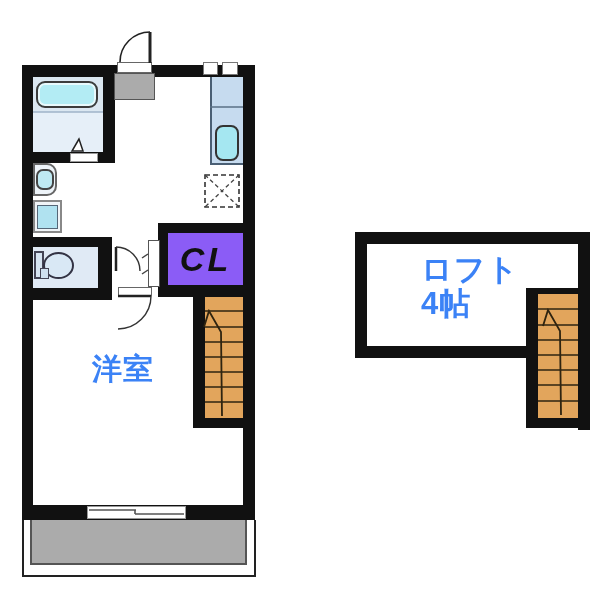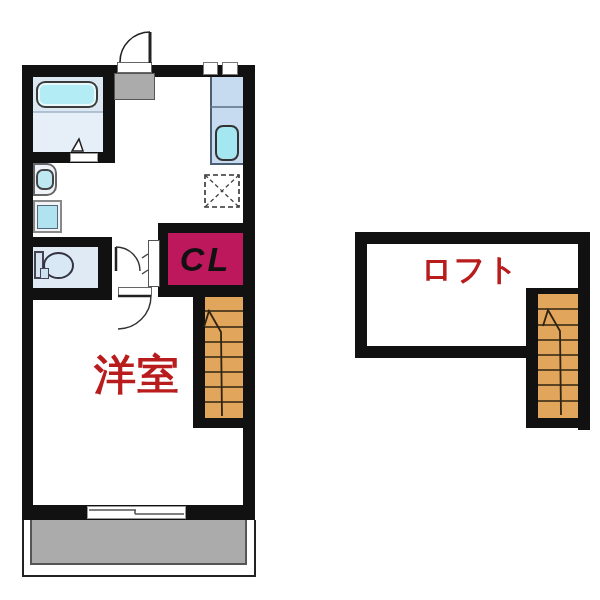--- a/index.html
+++ b/index.html
@@ -3,25 +3,25 @@
 <meta charset="utf-8">
 <style>
   html,body{margin:0;padding:0;background:#ffffff;}
   #plan{
     position:relative;width:600px;height:600px;background:#ffffff;overflow:hidden;
     font-family:"Liberation Sans","DejaVu Sans",sans-serif;
   }
   .abs{position:absolute;box-sizing:border-box;}
   .wall{background:#111111;}
   .opening{background:#ffffff;border:1px solid #777;}
-  .cl-box{background:#be185d;display:flex;align-items:center;justify-content:center;}
+  .cl-box{background:#8b5cf6;display:flex;align-items:center;justify-content:center;}
   .cl-box span{font-size:34px;font-weight:800;font-style:italic;color:#111;letter-spacing:3px;}
   .stair-fill{background:#e2a55c;}
-  .label{color:#b91c1c;font-weight:900;}
-  #room-label{left:92px;top:352px;width:88px;text-align:right;font-size:42px;line-height:1.1;letter-spacing:1px;}
+  .label{color:#3b82f6;font-weight:900;}
+  #room-label{left:92px;top:352px;width:88px;text-align:left;font-size:30px;line-height:1.1;letter-spacing:1px;}
   #loft-label{left:421px;top:253px;width:110px;text-align:left;font-size:31px;line-height:1.1;letter-spacing:1px;}
   svg{position:absolute;left:0;top:0;pointer-events:none;}
 </style>
 </head>
 <body>
 
 <div id="plan">
 
   <div class="abs wall" style="left:22px;top:65px;width:233px;height:12px;"></div>
   <div class="abs wall" style="left:22px;top:65px;width:11px;height:455px;"></div>
@@ -108,15 +108,16 @@
 
     <path d="M538,309 H578 M538,325 H578 M538,340 H578 M538,355 H578 M538,370 H578 M538,385 H578 M538,401 H578" stroke="#2f2410" stroke-width="1.6"></path>
     <path d="M543,326 L548,310 L560,331 L561,415" fill="none" stroke="#2f2410" stroke-width="1.8"></path>
   </svg>
 
   <div id="room-label" class="abs label">
     <div>洋室</div>
   </div>
   <div id="loft-label" class="abs label">
     <div>ロフト</div>
+    <div>4帖</div>
   </div>
 
 </div>
 
 </body></html>

